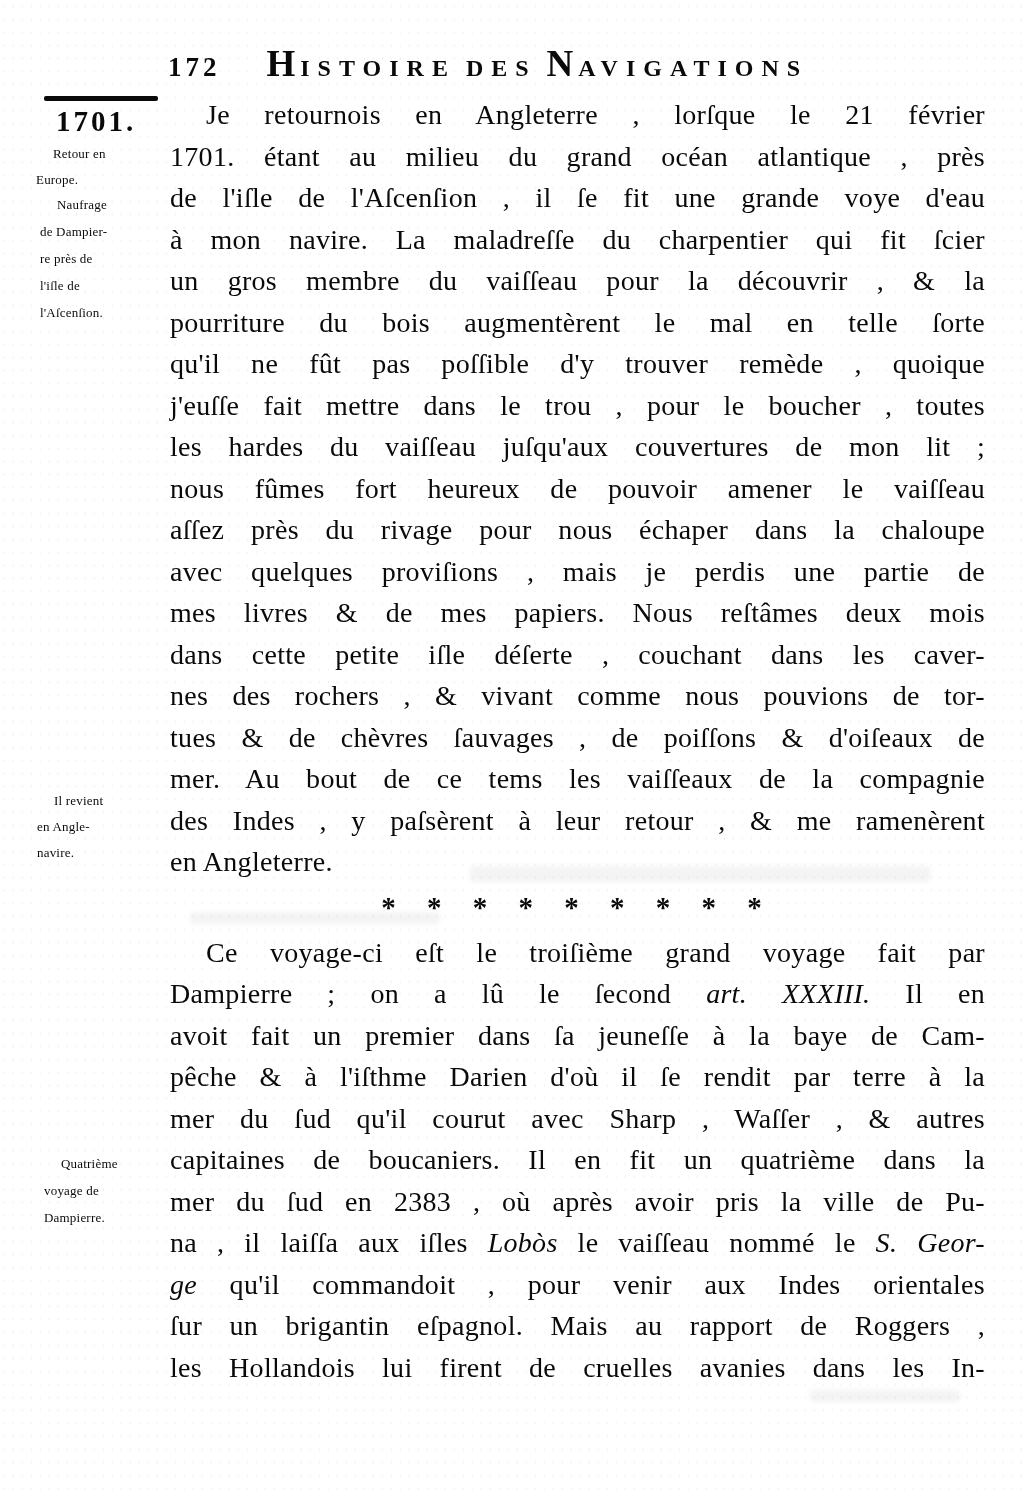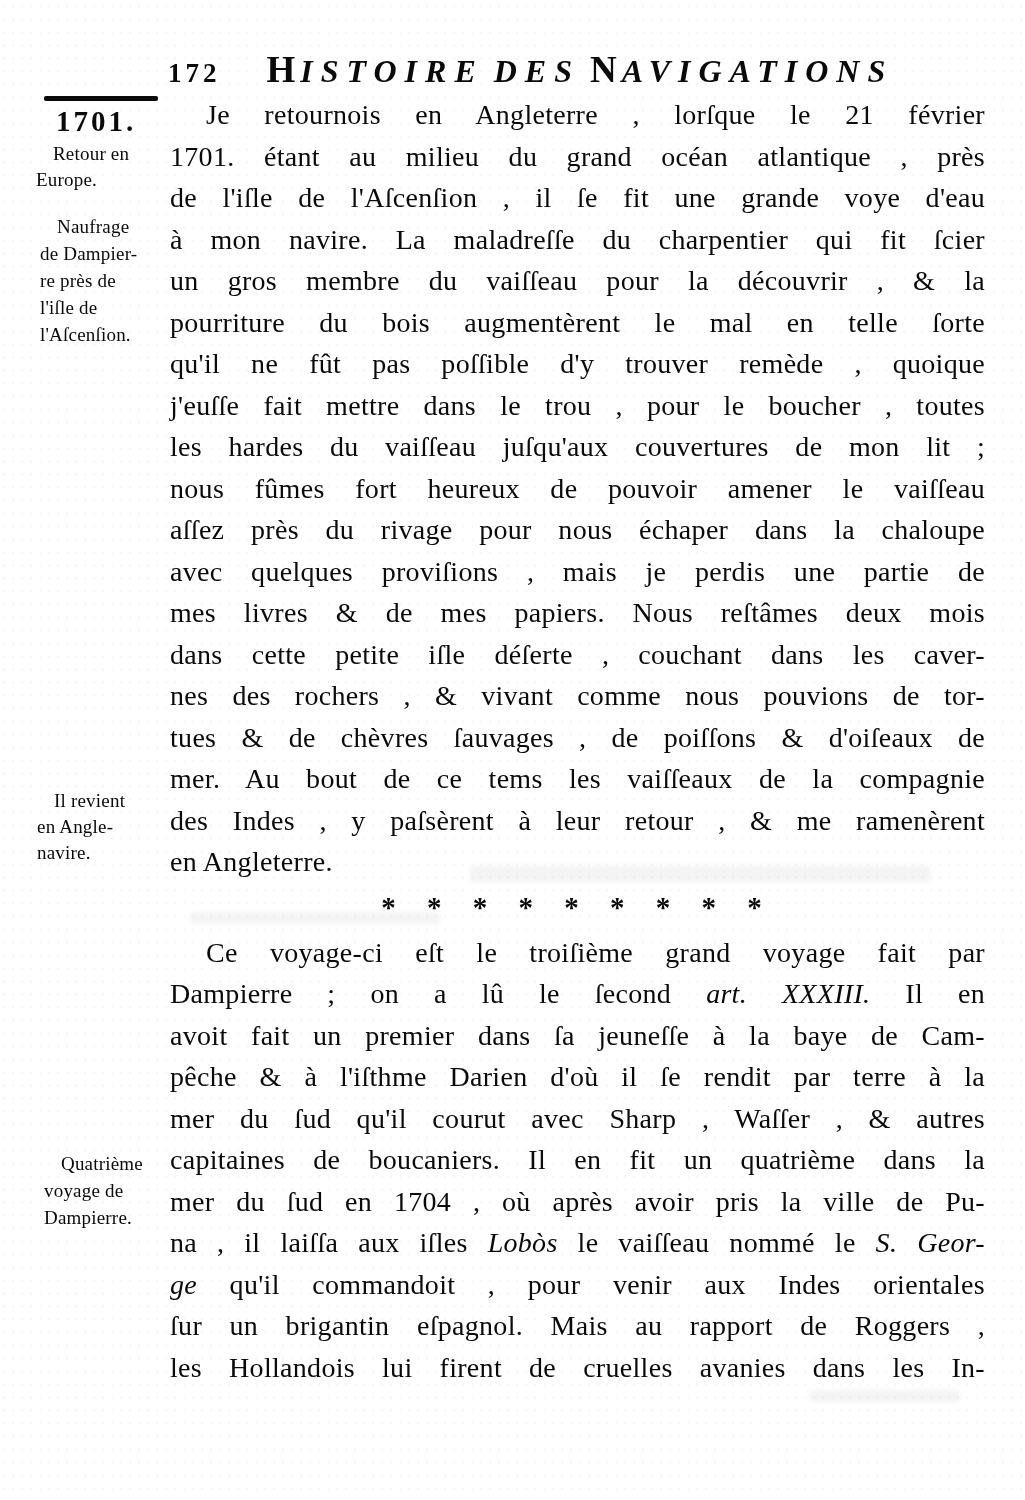--- a/index.html
+++ b/index.html
@@ -8,33 +8,33 @@
     width:1025px;height:1500px;
     margin:0 auto;
     background:#ffffff;
     background-image:radial-gradient(rgba(0,0,0,0.035) 1px, transparent 1px);
     background-size:9px 13px;
     color:#0a0a0a;
     font-family:"Liberation Serif","DejaVu Serif",serif;
     overflow:hidden;
   }
   
-  .header{position:absolute;top:48px;left:168px;width:720px;display:flex;align-items:baseline;}
+  .header{position:absolute;top:42px;left:168px;width:720px;display:flex;align-items:baseline;}
   .pagenum{font-size:27px;font-weight:700;letter-spacing:4px;margin-right:46px;}
   .runtitle{display:flex;align-items:baseline;letter-spacing:0;}
   .bigcap{font-size:37px;font-weight:700;letter-spacing:5px;}
-  .smallcaps{font-size:32px;font-weight:700;letter-spacing:8px;font-style:italic;}
+  .smallcaps{font-size:24px;font-weight:700;letter-spacing:8px;}
   .wordgap{display:inline-block;width:10px;}
   
   .margin-rule{position:absolute;top:96px;left:44px;width:114px;height:5px;background:#0a0a0a;border-radius:2px;}
   .margin-year{position:absolute;top:105px;left:56px;font-size:29px;font-weight:700;letter-spacing:3px;}
-  .mnote{position:absolute;font-size:19px;line-height:26px;letter-spacing:0.2px;}
+  .mnote{position:absolute;font-size:13px;line-height:26px;letter-spacing:0.2px;}
   .mnote .ind{padding-left:17px;}
   .mnote-retour{top:141px;left:36px;}
-  .mnote-naufrage{top:213px;left:40px;line-height:27px;}
+  .mnote-naufrage{top:191px;left:40px;line-height:27px;}
   .mnote-revient{top:788px;left:37px;}
   .mnote-quatrieme{top:1150px;left:44px;line-height:27px;}
   
   .main{position:absolute;left:170px;top:94px;width:815px;}
   .tline{
     font-size:28px;line-height:41.5px;letter-spacing:0.3px;
     text-align:justify;text-align-last:justify;
     white-space:normal;
   }
   .tline.indent{text-indent:36px;}
@@ -123,21 +123,21 @@
 
     <div class="separator">* * * * * * * * *</div>
 
     <div>
       <div class="tline indent">Ce voyage-ci eſt le troiſième grand voyage fait par</div>
       <div class="tline"><span>Dampierre ; on a lû le ſecond </span><span class="it">art. XXXIII.</span><span> Il en</span></div>
       <div class="tline">avoit fait un premier dans ſa jeuneſſe à la baye de Cam-</div>
       <div class="tline">pêche &amp; à l'iſthme Darien d'où il ſe rendit par terre à la</div>
       <div class="tline">mer du ſud qu'il courut avec Sharp , Waſſer , &amp; autres</div>
       <div class="tline">capitaines de boucaniers. Il en fit un quatrième dans la</div>
-      <div class="tline">mer du ſud en 1704 , où après avoir pris la ville de Pu-</div>
+      <div class="tline">mer du ſud en 2383 , où après avoir pris la ville de Pu-</div>
       <div class="tline"><span>na , il laiſſa aux iſles </span><span class="it">Lobòs</span><span> le vaiſſeau nommé le </span><span class="it">S. Geor-</span></div>
       <div class="tline"><span class="it">ge</span><span> qu'il commandoit , pour venir aux Indes orientales</span></div>
       <div class="tline">ſur un brigantin eſpagnol. Mais au rapport de Roggers ,</div>
       <div class="tline">les Hollandois lui firent de cruelles avanies dans les In-</div>
     </div>
 
   </div>
 
   <div class="smudge smudge-1"></div>
   <div class="smudge smudge-2"></div>

